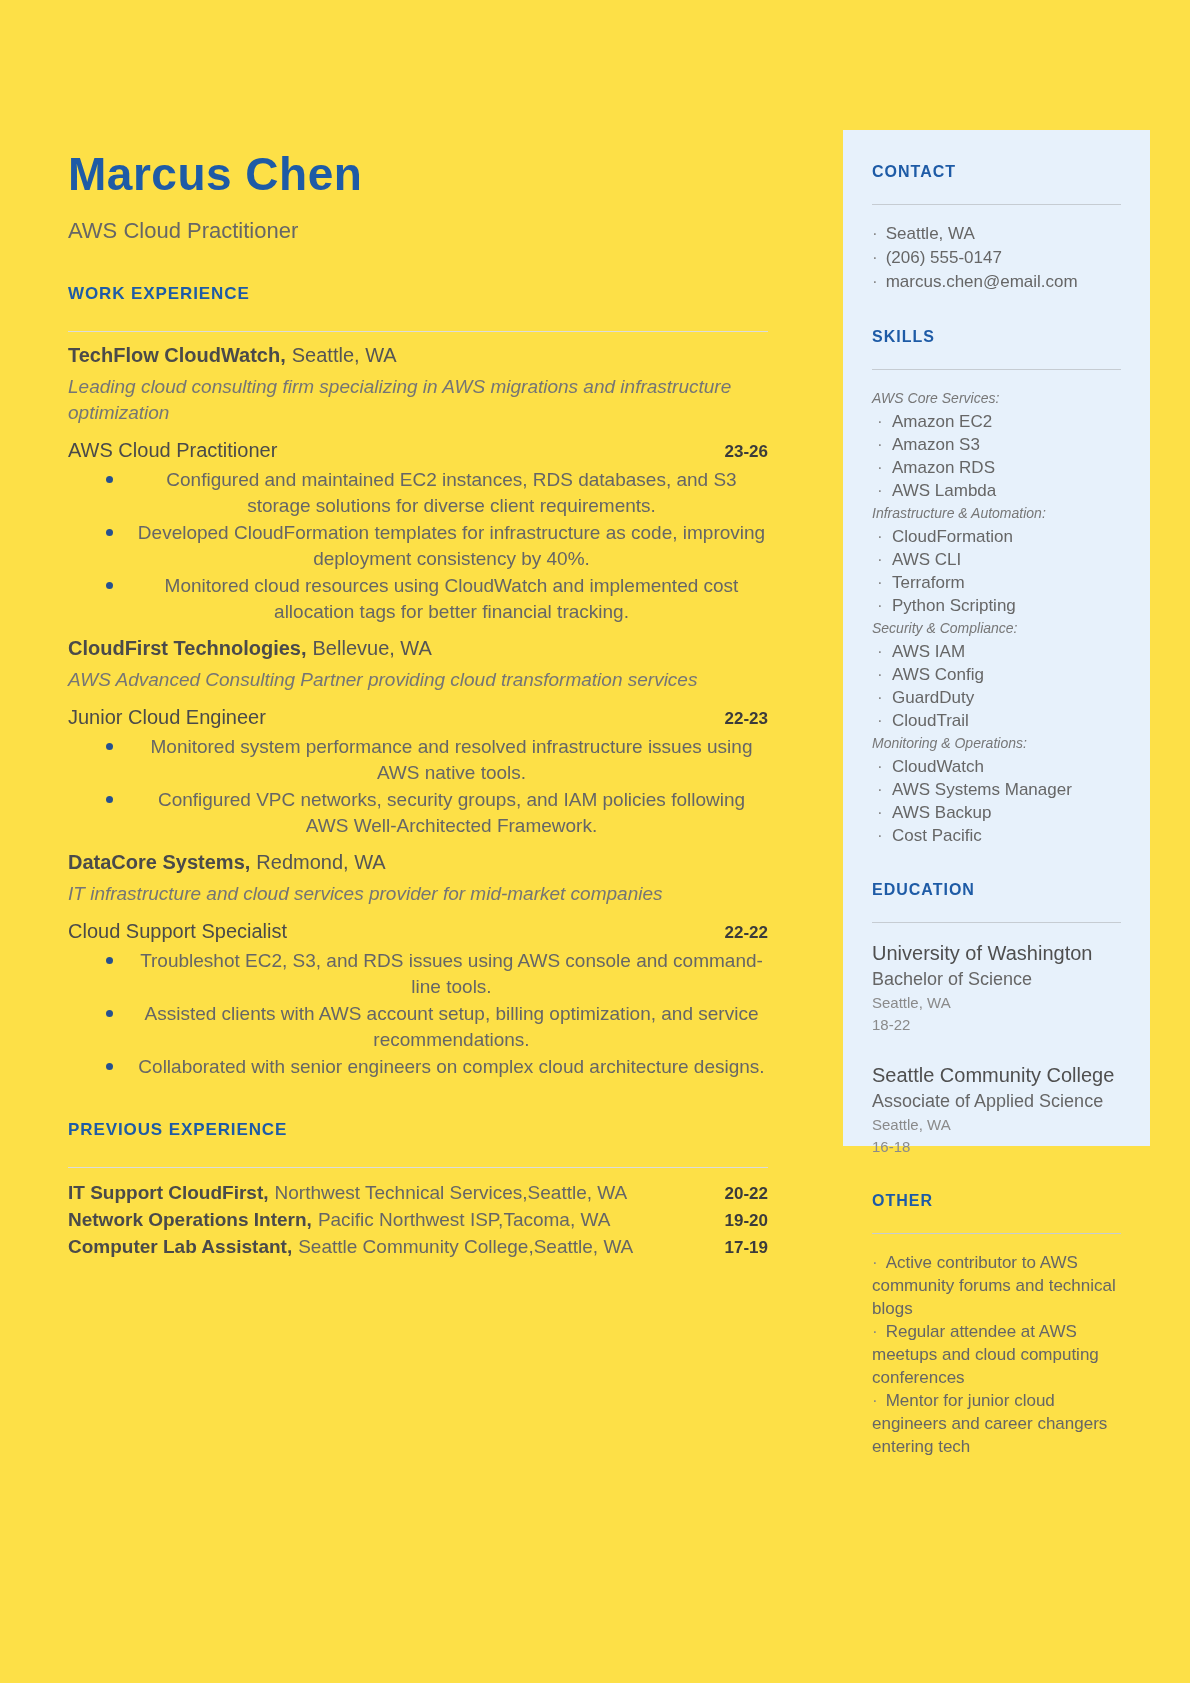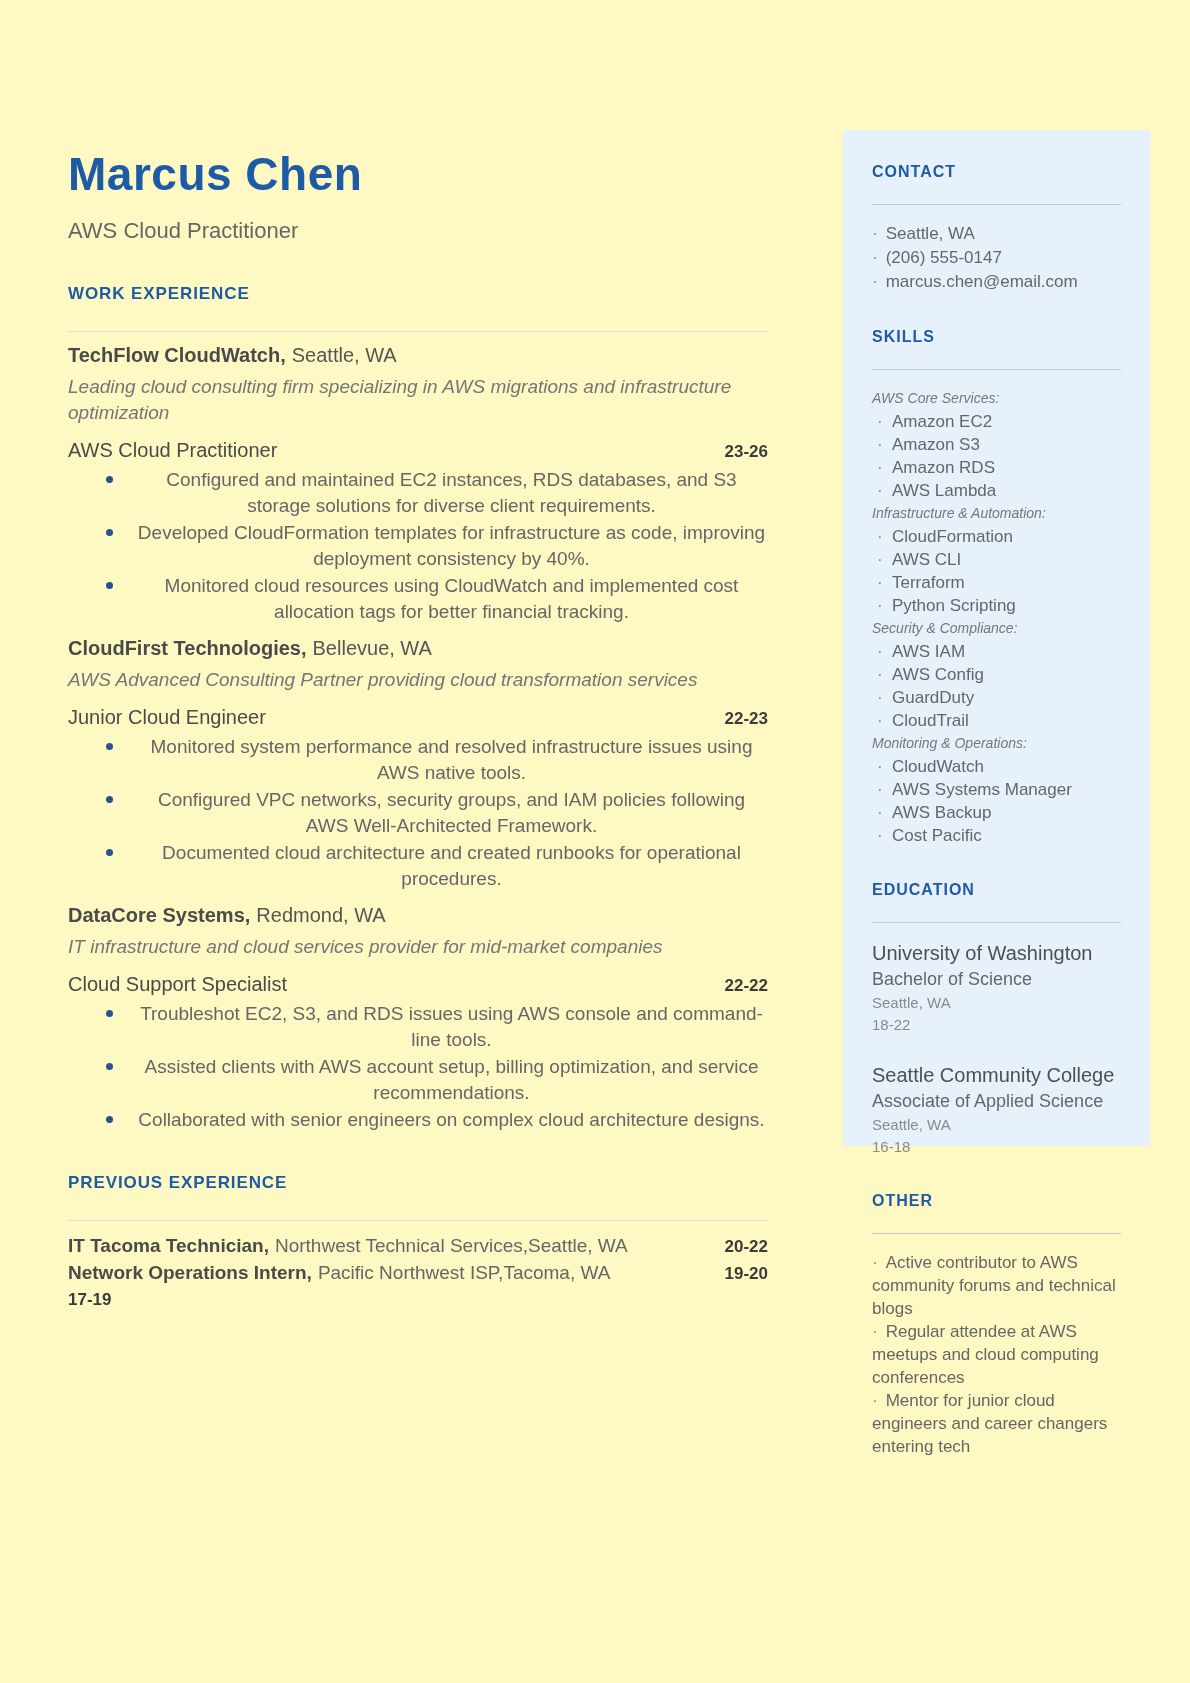--- a/index.html
+++ b/index.html
@@ -1,17 +1,17 @@
 <!DOCTYPE html>
 <html><head>
 <meta charset="utf-8">
 <style>
   html,body{margin:0;padding:0;background:#ffffff;}
   body{width:1190px;height:1683px;position:relative;font-family:"Liberation Sans",sans-serif;}
-  .page{position:absolute;inset:0;background:#fef9c3;overflow:hidden;padding-left:12px;}
+  .page{position:absolute;inset:0;background:#fde047;overflow:hidden;padding-left:12px;}
 
   
   .main{position:absolute;left:68px;top:150px;width:700px;}
   .person-name{font-size:46px;line-height:48px;font-weight:bold;color:#1e5ba6;margin:0;letter-spacing:.5px;}
   .person-title{font-size:22px;color:#666;margin-top:20px;}
   .sec-heading{font-size:17px;font-weight:bold;color:#1e5ba6;letter-spacing:.9px;margin:40px 0 0 0;}
   .main hr{border:none;border-top:1px solid #dcdcdc;margin:27px 0 10px 0;}
 
   .entry{margin-top:10px;}
   .company-line{font-size:20px;line-height:27px;color:#555;}
@@ -88,21 +88,20 @@
         <span class="company">CloudFirst Technologies,</span><span>Bellevue, WA</span>
       </div>
       <div class="desc">AWS Advanced Consulting Partner providing cloud transformation services</div>
       <div class="role-row">
         <span class="role">Junior Cloud Engineer</span>
         <span class="dates">22-23</span>
       </div>
       <ul class="bullets">
         <li>Monitored system performance and resolved infrastructure issues using AWS native tools.</li>
         <li>Configured VPC networks, security groups, and IAM policies following AWS Well-Architected Framework.</li>
-        <li>Documented cloud architecture and created runbooks for operational procedures.</li>
       </ul>
     </section>
 
     <section class="entry">
       <div class="company-line">
         <span class="company">DataCore Systems,</span><span>Redmond, WA</span>
       </div>
       <div class="desc">IT infrastructure and cloud services provider for mid-market companies</div>
       <div class="role-row">
         <span class="role">Cloud Support Specialist</span>
@@ -114,31 +113,34 @@
         <li>Collaborated with senior engineers on complex cloud architecture designs.</li>
       </ul>
     </section>
 
     <h2 class="sec-heading">PREVIOUS EXPERIENCE</h2>
     <hr>
 
     <div class="prev-block">
       <div class="prev-row">
         <span class="prev-left">
-          <span class="prev-role">IT Tacoma Technician,</span><span>Northwest Technical Services,Seattle, WA</span>
+          <span class="prev-role">IT Support CloudFirst,</span><span>Northwest Technical Services,Seattle, WA</span>
         </span>
         <span class="dates">20-22</span>
       </div>
       <div class="prev-row">
         <span class="prev-left">
           <span class="prev-role">Network Operations Intern,</span><span>Pacific Northwest ISP,Tacoma, WA</span>
         </span>
         <span class="dates">19-20</span>
       </div>
       <div class="prev-row">
+        <span class="prev-left">
+          <span class="prev-role">Computer Lab Assistant,</span><span>Seattle Community College,Seattle, WA</span>
+        </span>
         <span class="dates">17-19</span>
       </div>
     </div>
 
   </div>
 
   <aside class="sidebar">
 
     <section class="sb-section">
       <h3>CONTACT</h3>

